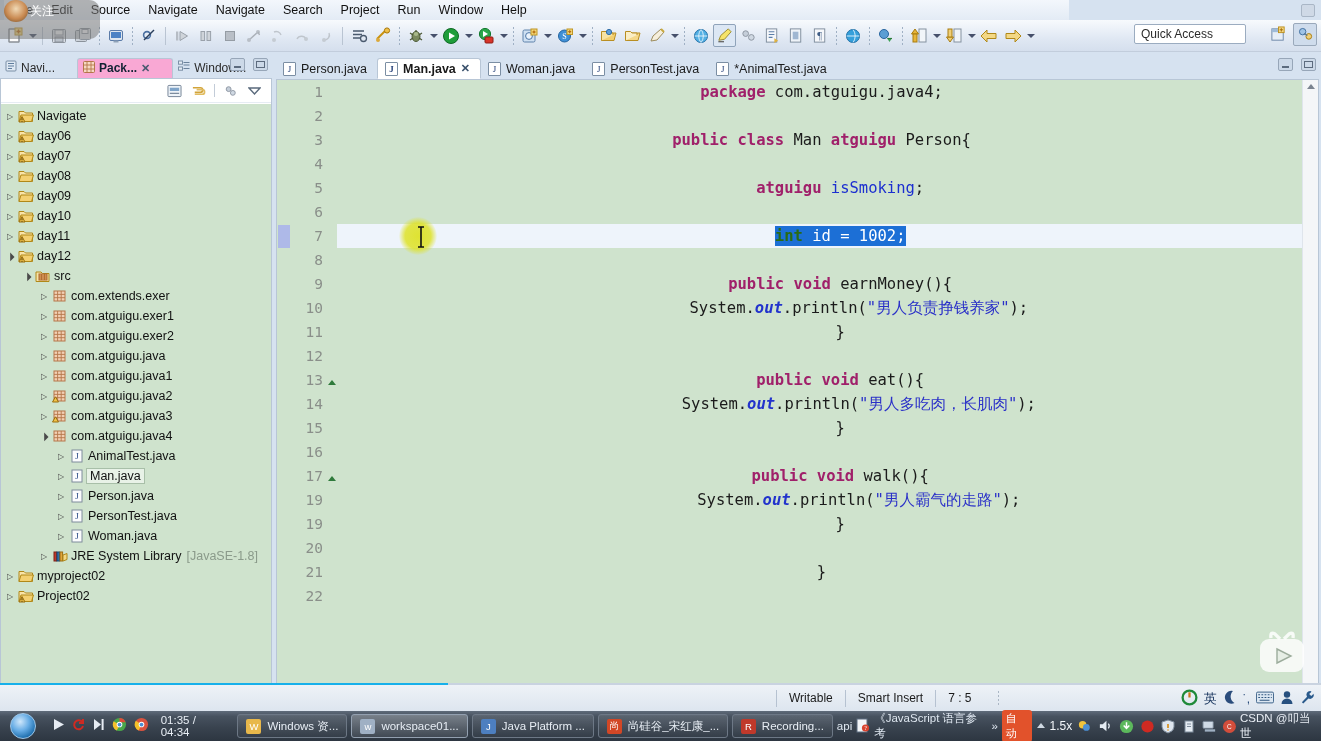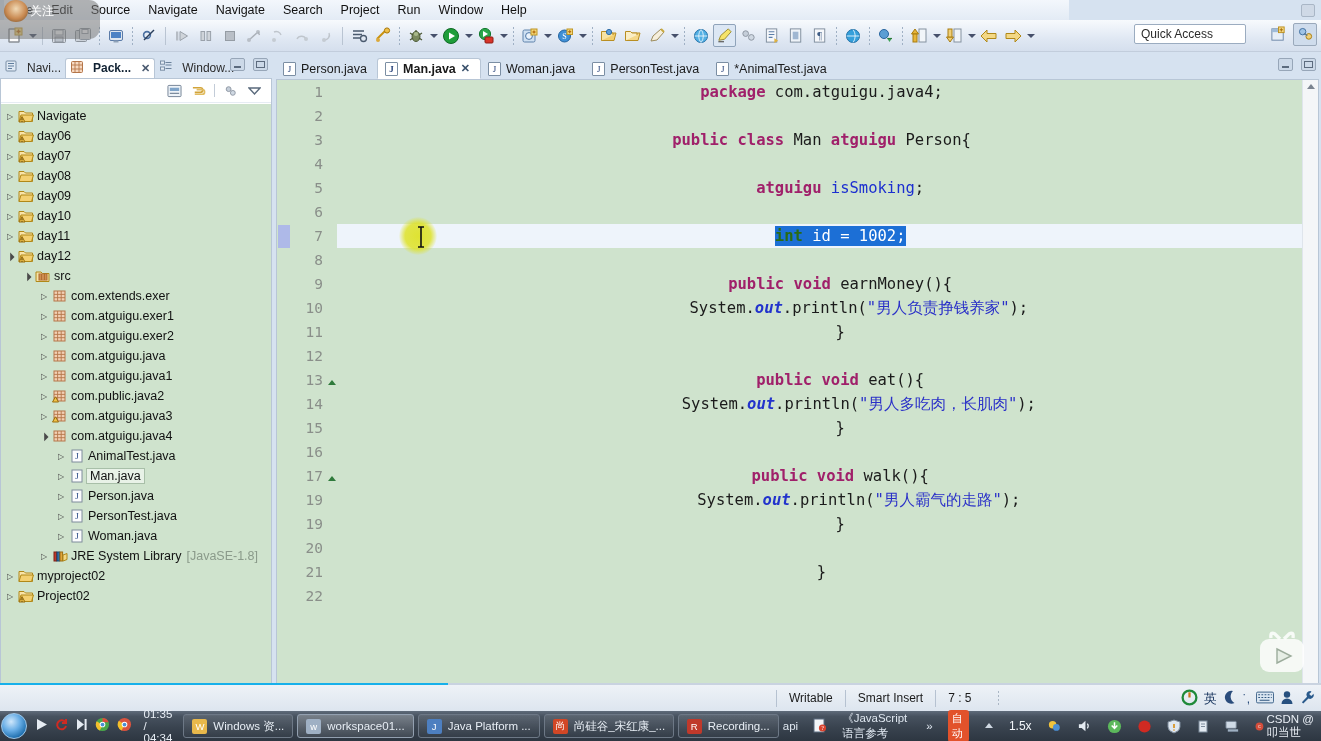--- a/index.html
+++ b/index.html
@@ -65,23 +65,23 @@
   .persp-box { position:absolute; right:4px; top:3px; display:flex; gap:3px; align-items:center; }
   .persp-btn { width:24px;height:23px; border:1px solid transparent; display:flex;align-items:center;justify-content:center; }
   .persp-btn.sel { border:1px solid #9aa9bb; background:#cfdcec; border-radius:2px; }
 
   
   .workbench { position:absolute; left:0; top:52px; width:1321px; height:633px; background:#d6e2f0; }
 
   
   .leftpane { position:absolute; left:0; top:4px; width:272px; height:679px; }
   .viewtabs { position:relative; height:22px; display:flex; align-items:flex-end; font-size:12px; }
-  .vtab { display:flex; align-items:center; gap:10px; padding:1px 4px 2px 5px; color:#2b2b2b; height:20px; }
+  .vtab { display:flex; align-items:center; gap:4px; padding:1px 22px 2px 5px; color:#2b2b2b; height:20px; }
   .vtab.active {
-    background:#ffffff; border:1px solid #b8c6d6; border-bottom:none;
+    background:#f9a8d4; border:1px solid #b8c6d6; border-bottom:none;
     border-top-left-radius:3px;border-top-right-radius:3px; font-weight:bold; color:#123;
   }
   .vtab .txt { white-space:nowrap; }
   .vtab .xclose { font-size:11px; color:#4a5a70; }
   .vtabs-right { position:absolute; right:4px; top:2px; display:flex; gap:8px; align-items:center; }
   .vmin, .vmax { width:15px;height:13px; border:1px solid #97a6b8; background:#ccd9e8; border-radius:2px; position:relative; }
   .vmin::after{content:"";position:absolute;left:3px;right:3px;bottom:2px;height:2px;background:#5c6b7e;}
   .vmax::after{content:"";position:absolute;left:2px;right:2px;top:2px;bottom:2px;border:1px solid #5c6b7e;}
 
   .viewbody {
@@ -167,21 +167,21 @@
   .media-ctl { display:flex; align-items:center; gap:7px; padding:0 6px; }
   .mtime { color:#e8eef5; font-size:11.5px; padding:0 5px; font-family:"Liberation Sans",sans-serif; }
   .tbtn { display:flex; align-items:center; gap:6px; height:24px; padding:0 8px; margin-right:4px;
           border:1px solid #6d7886; border-radius:3px; color:#e7edf4; font-size:11.5px;
           background: linear-gradient(to bottom, rgba(255,255,255,0.10), rgba(255,255,255,0.02));
           max-width:130px; overflow:hidden; white-space:nowrap; }
   .tbtn.active { background: linear-gradient(to bottom, rgba(255,255,255,0.26), rgba(255,255,255,0.08));
                  border-color:#93a0b0; }
   .tbtn .ti { width:15px;height:15px; flex:0 0 15px; display:flex;align-items:center;justify-content:center;
               border-radius:2px; font-size:9.5px; color:#fff; }
-  .tray { margin-left:auto; display:flex; align-items:center; gap:15px; padding-right:6px; color:#dfe7f0; font-size:11.5px; }
+  .tray { margin-left:auto; display:flex; align-items:center; gap:4px; color:#dfe7f0; font-size:11.5px; }
   .tray .tico { width:17px;height:17px; display:flex; align-items:center; justify-content:center; }
 
   
   .watermark { position:absolute; right:8px; bottom:56px; width:58px; height:50px; z-index:25; opacity:.92; }
   .csdn-wm { display:flex; align-items:center; gap:3px; color:#e9eef5; font-size:11.5px; }
 </style>
 </head>
 <body>
 
 <div id="app">
@@ -696,21 +696,21 @@
             </div>
             <div class="trow" style="padding-left: 36px;">
               <span class="arrow">▷</span>
               <span class="ico">
                 <svg width="16" height="14" viewBox="0 0 16 14">
                   <rect x="2" y="2" width="11" height="10" fill="#f2cfb4" stroke="#b5764a"></rect>
                   <path d="M2 5.4h11M2 8.7h11M5.6 2v10M9.2 2v10" stroke="#b5764a" stroke-width="0.9"></path>
                   <path d="M0.5 13 L3.5 7.8 L6.5 13Z" fill="#f0c24a" stroke="#9a6f10"></path>
                 </svg>
               </span>
-              <span class="lbl">com.public.java2</span>
+              <span class="lbl">com.atguigu.java2</span>
             </div>
             <div class="trow" style="padding-left: 36px;">
               <span class="arrow">▷</span>
               <span class="ico">
                 <svg width="16" height="14" viewBox="0 0 16 14">
                   <rect x="2" y="2" width="11" height="10" fill="#f2cfb4" stroke="#b5764a"></rect>
                   <path d="M2 5.4h11M2 8.7h11M5.6 2v10M9.2 2v10" stroke="#b5764a" stroke-width="0.9"></path>
                   <path d="M0.5 13 L3.5 7.8 L6.5 13Z" fill="#f0c24a" stroke="#9a6f10"></path>
                 </svg>
               </span>

